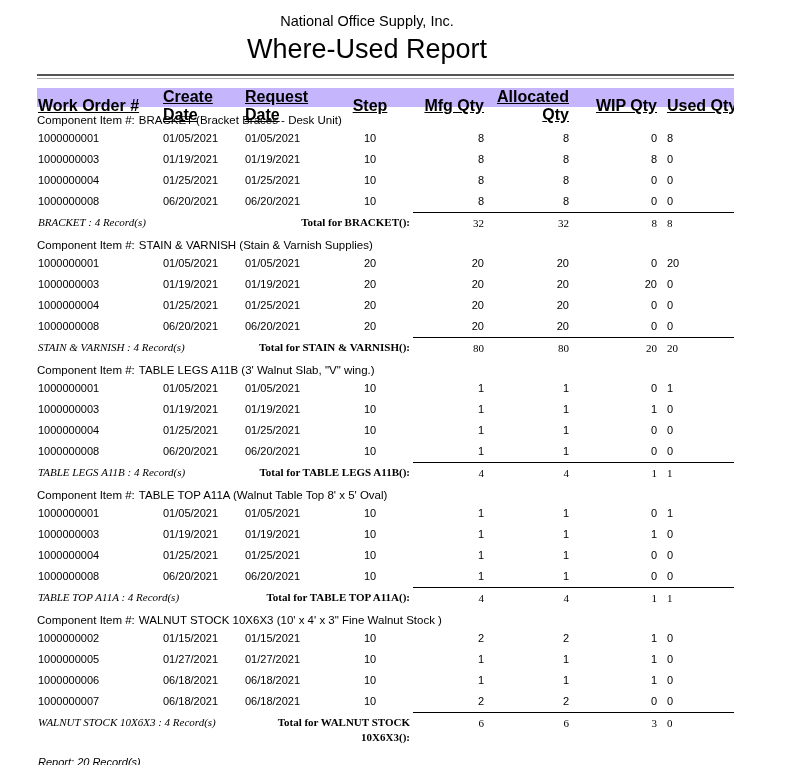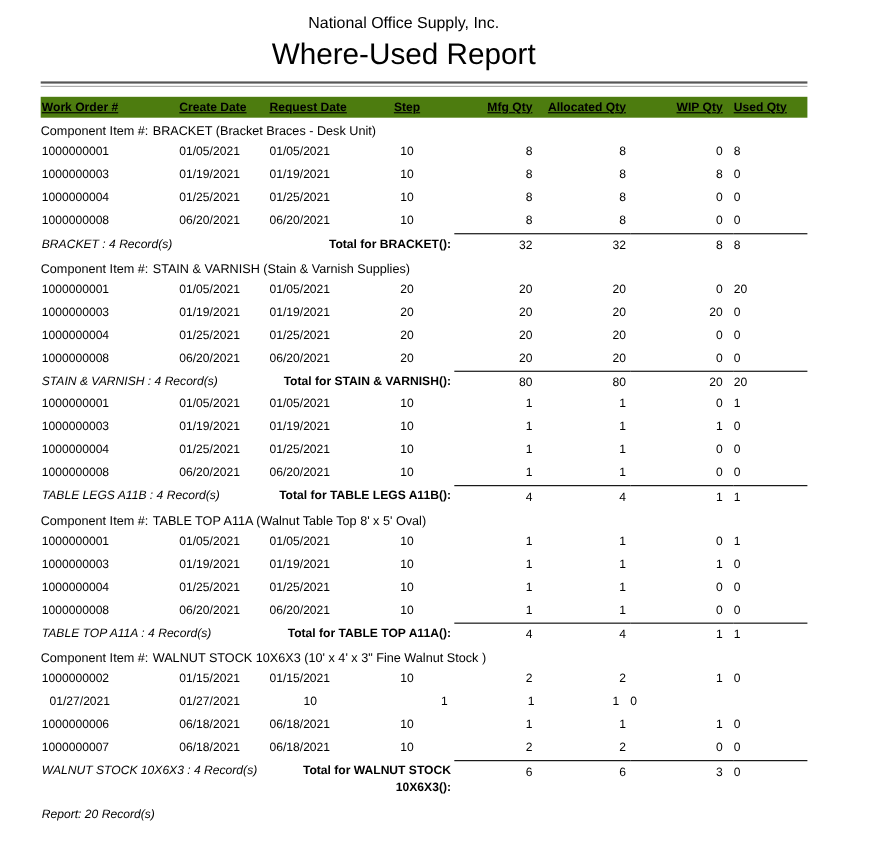--- a/index.html
+++ b/index.html
@@ -4,36 +4,36 @@
 <style>
   html,body{margin:0;padding:0;background:#ffffff;color:#000;
     font-family:"Liberation Sans",sans-serif;}
   .page{position:relative;width:734px;height:765px;overflow:hidden;background:#fff;}
   .company{padding-top:13px;text-align:center;font-size:14.5px;line-height:17px;}
   .title{margin-top:4px;text-align:center;font-size:27px;line-height:30px;}
   .rule{margin:10px 0 0 37px;width:720px;height:2px;
     border-top:2px solid #565656;border-bottom:1px solid #a6a6a6;}
   .grid{margin-left:37px;width:720px;display:grid;
     grid-template-columns:118px 82px 93px 83px 77px 83px 94px 90px;}
-  .band{margin-top:9px;background:#4d7c0f;height:19px;align-items:center;
-    font-size:11px;font-weight:bold;}
+  .band{margin-top:9px;background:#c4b5fd;height:19px;align-items:center;
+    font-size:16px;font-weight:bold;}
   .band>div{text-decoration:underline;}
   .c1{padding-left:1px;}
   .c2,.c3{padding-left:8px;}
   .c4{text-align:center;padding-right:3px;}
   .c5{text-align:right;padding-right:6px;}
   .c6{text-align:right;padding-right:4px;}
   .c7{text-align:right;padding-right:10px;}
   .c8{padding-right:3px;}
   .sech{margin-left:37px;width:720px;padding-top:6px;height:15px;
     line-height:15px;font-size:11.5px;white-space:nowrap;}
   .sech .b{font-weight:normal;}
   .sech .v{margin-left:4px;}
   .tr{height:21px;line-height:21px;font-size:11px;}
-  .sum{font-size:11px;align-items:start;margin-bottom:1px;}
+  .sum{font-size:11px;align-items:start;margin-bottom:1px;font-family:Liberation Serif, serif;}
   .sum .sl{grid-column:1/3;font-style:italic;white-space:nowrap;
     line-height:15px;padding:3px 0 0 1px;}
   .sum .tl{grid-column:3/5;font-weight:bold;text-align:right;
     padding:3px 3px 0 0;line-height:15px;}
   .tt{border-top:1px solid #000;padding-top:3px;line-height:15px;}
   .footer{margin:10px 0 0 38px;font-size:11px;font-style:italic;line-height:14px;}
 </style>
 </head>
 <body>
 
@@ -150,20 +150,23 @@
   </div>
   <div class="grid sum">
     <div class="sl">STAIN &amp; VARNISH : 4 Record(s)</div>
     <div class="tl">Total for STAIN &amp; VARNISH():</div>
     <div class="c5 tt">80</div>
     <div class="c6 tt">80</div>
     <div class="c7 tt">20</div>
     <div class="c8 tt">20</div>
   </div>
 
+  <div class="sech">
+    <span class="b">Component Item #:</span><span class="v">TABLE LEGS A11B (3' Walnut Slab, "V" wing.)</span>
+  </div>
   <div class="grid tr">
     <div class="c1">1000000001</div>
     <div class="c2">01/05/2021</div>
     <div class="c3">01/05/2021</div>
     <div class="c4">10</div>
     <div class="c5">1</div>
     <div class="c6">1</div>
     <div class="c7">0</div>
     <div class="c8">1</div>
   </div>
@@ -265,20 +268,21 @@
     <div class="c1">1000000002</div>
     <div class="c2">01/15/2021</div>
     <div class="c3">01/15/2021</div>
     <div class="c4">10</div>
     <div class="c5">2</div>
     <div class="c6">2</div>
     <div class="c7">1</div>
     <div class="c8">0</div>
   </div>
   <div class="grid tr">
+    <div class="c1">1000000005</div>
     <div class="c2">01/27/2021</div>
     <div class="c3">01/27/2021</div>
     <div class="c4">10</div>
     <div class="c5">1</div>
     <div class="c6">1</div>
     <div class="c7">1</div>
     <div class="c8">0</div>
   </div>
   <div class="grid tr">
     <div class="c1">1000000006</div>

